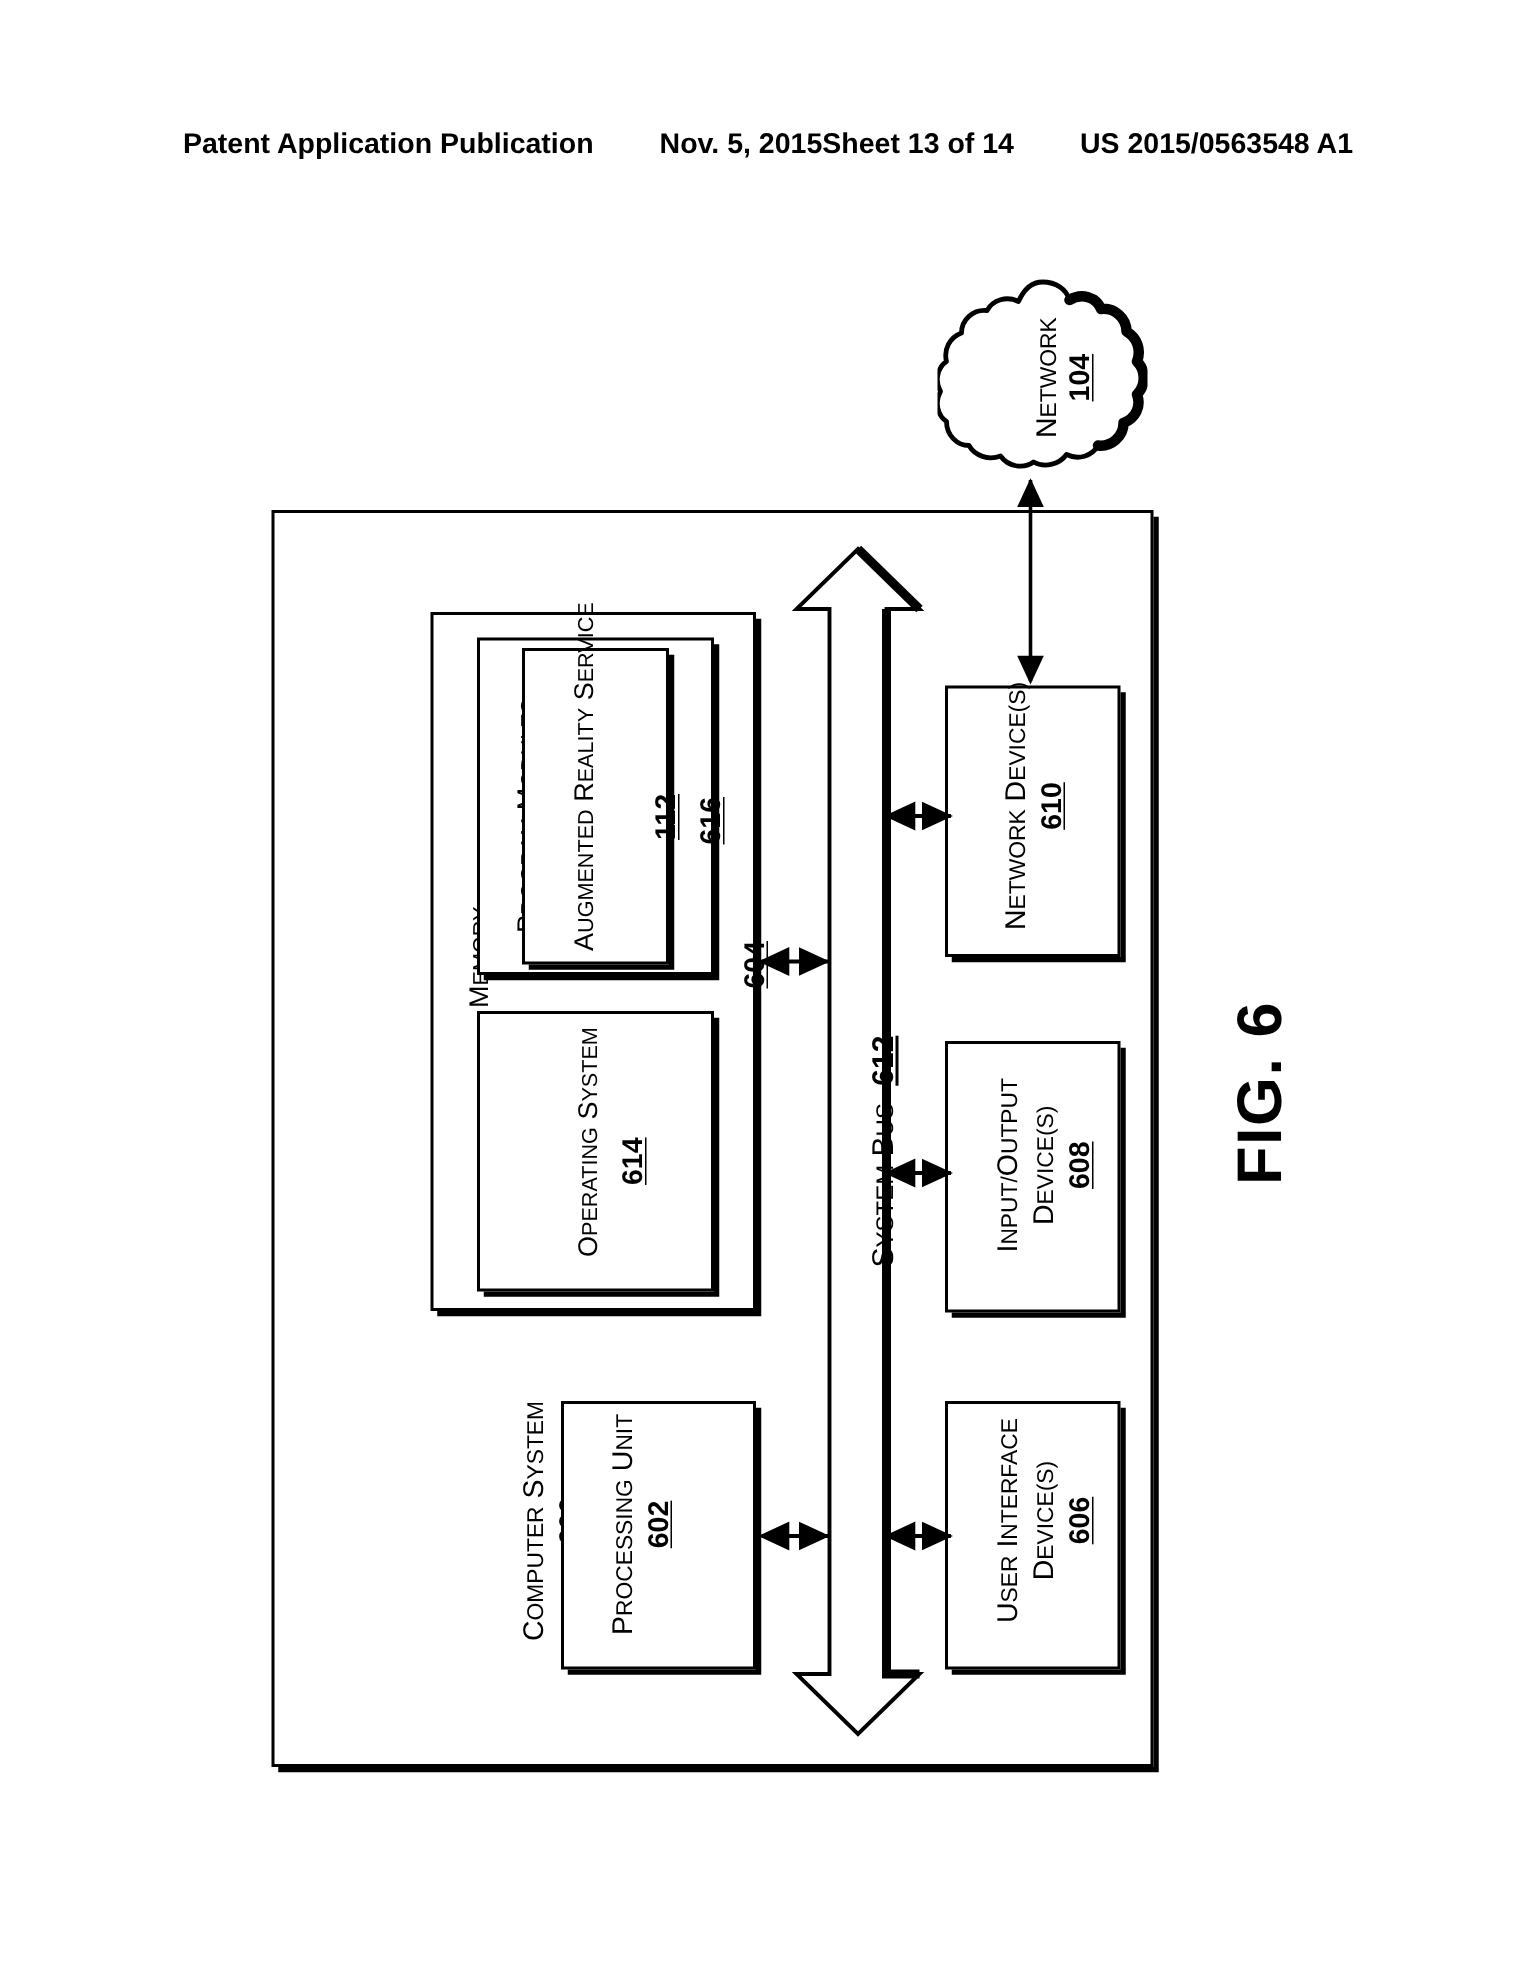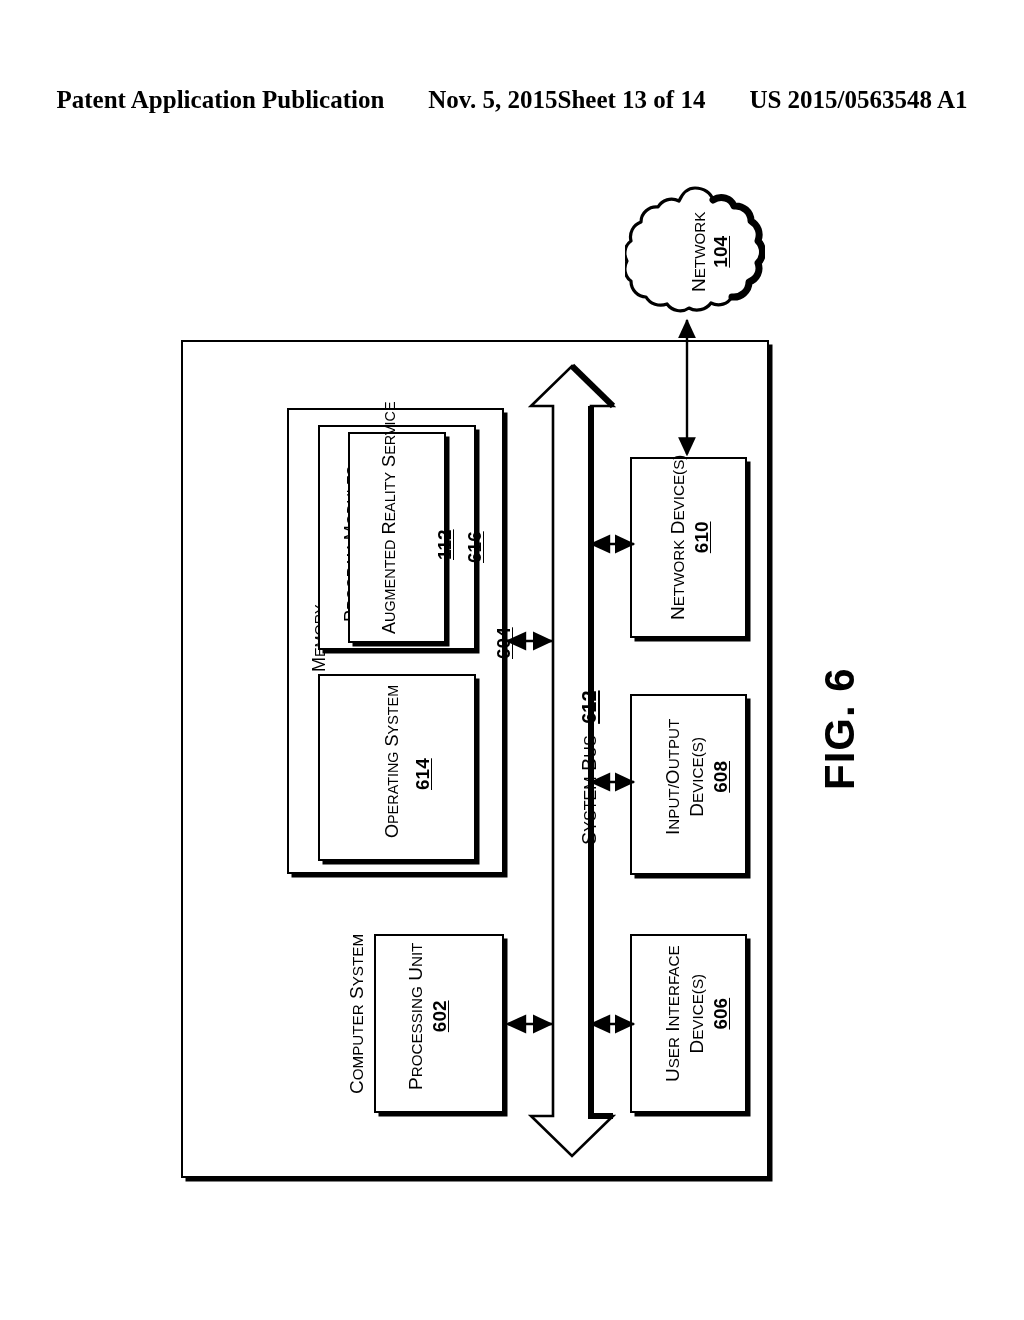--- a/index.html
+++ b/index.html
@@ -18,23 +18,23 @@
 
   
   #page-header {
     position: absolute;
     top: 86px;
     left: 0;
     width: 1024px;
     display: flex;
     justify-content: center;
     align-items: baseline;
-    font-family: Liberation Serif, serif;
+    font-family: Liberation Sans, sans-serif;
     font-weight: bold;
-    font-size: 25px;
+    font-size: 19px;
     letter-spacing: 0px;
     white-space: nowrap;
   }
   #page-header .h-pub   { margin-right: 44px; }
   #page-header .h-date  { }
   #page-header .h-sheet { margin-right: 44px; }
 
   
   #figure {
     position: absolute;

